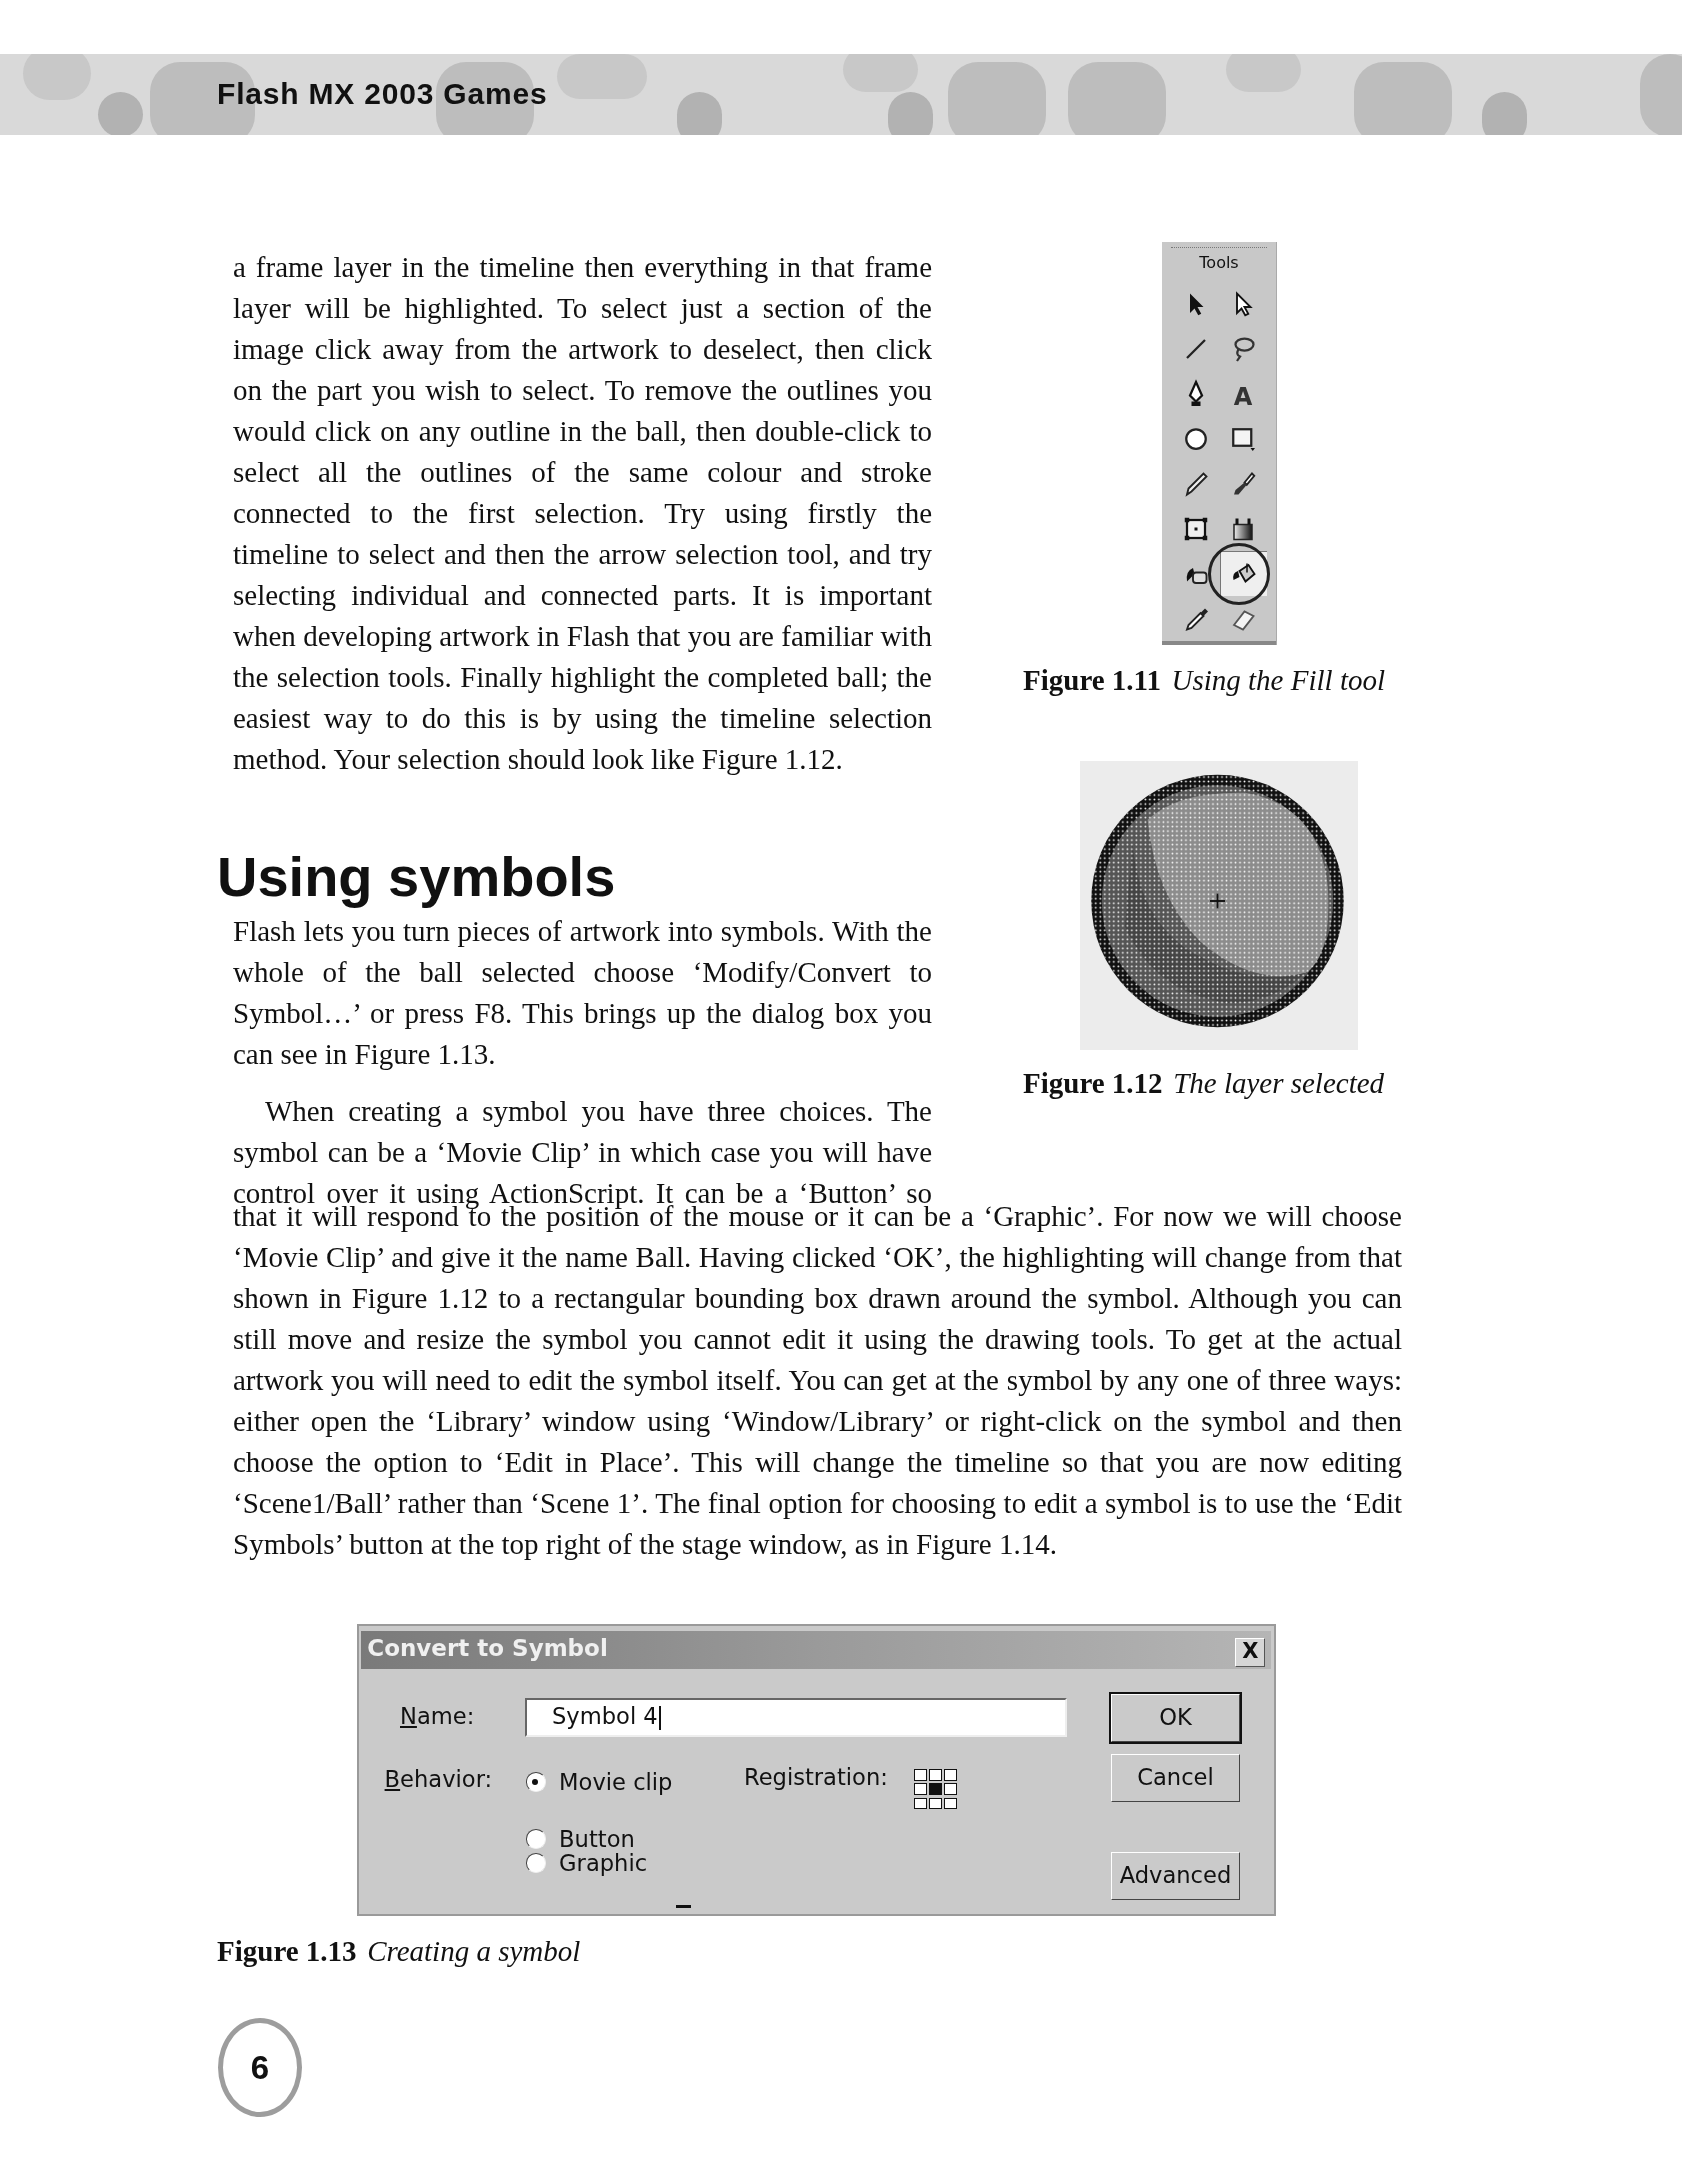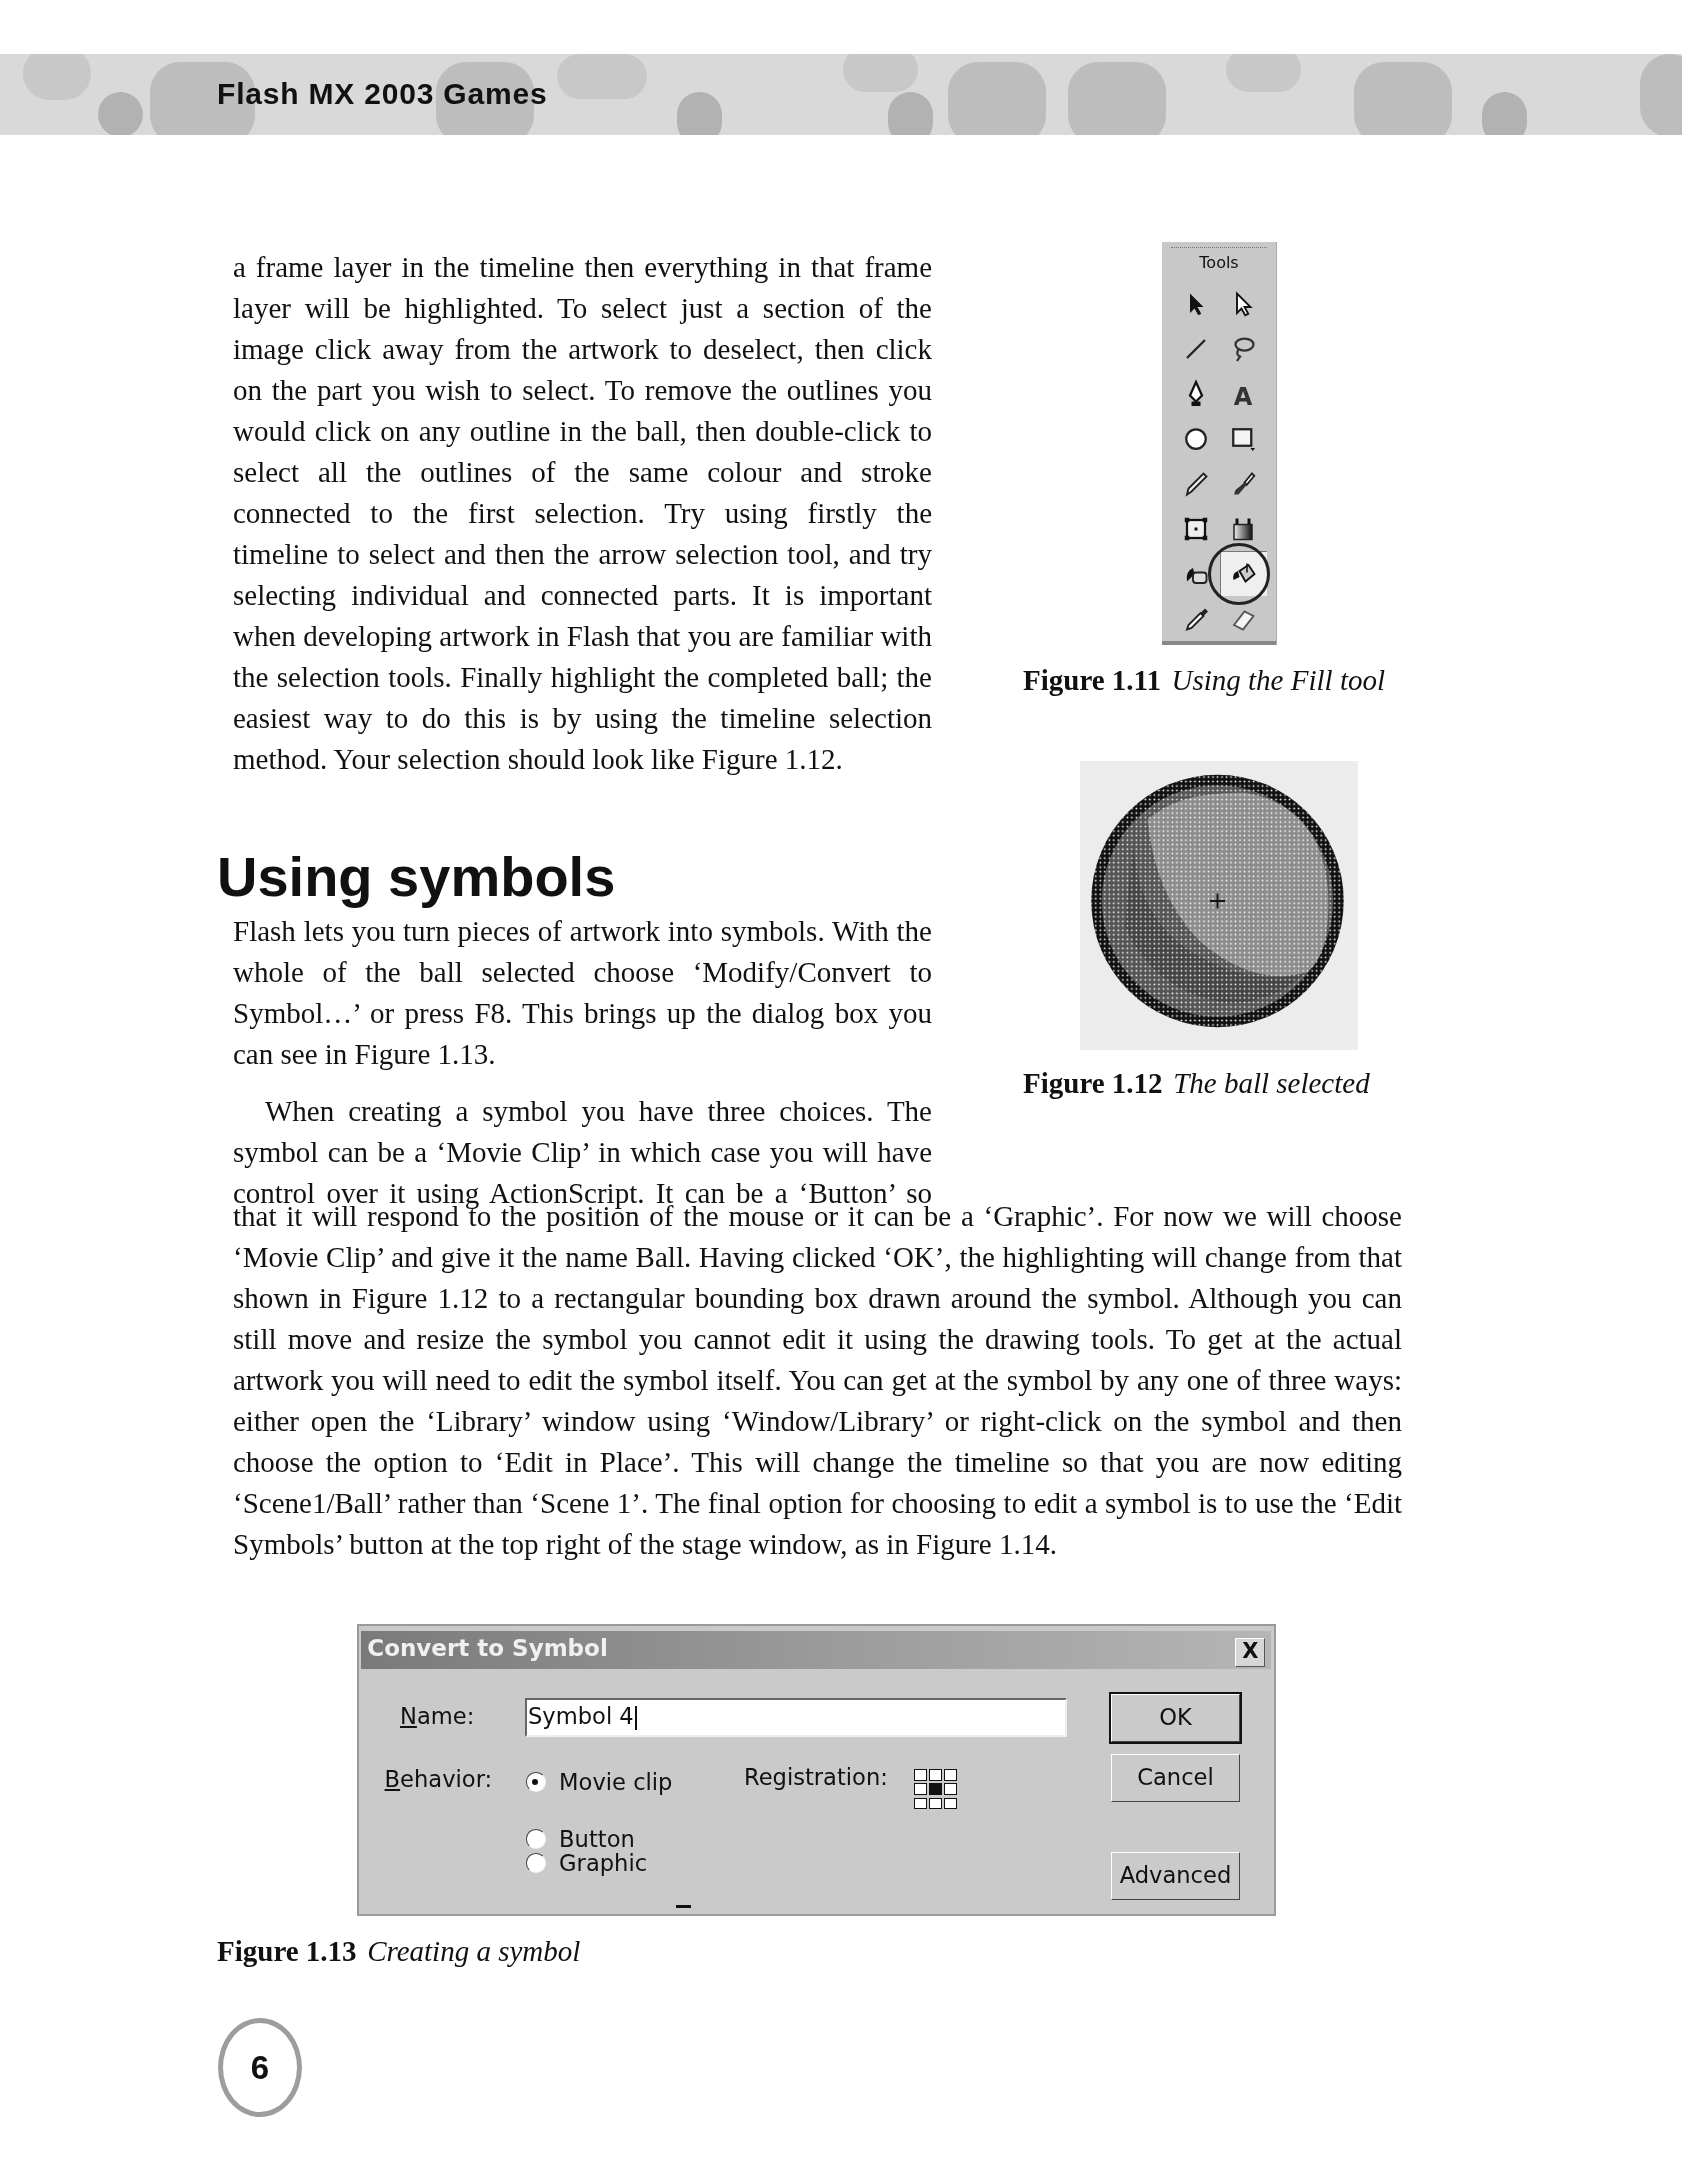--- a/index.html
+++ b/index.html
@@ -40,21 +40,21 @@
   
   .ball-frame { position: absolute; left: 1080px; top: 761px; width: 278px; height: 289px; background: #ececec; }
 
   
   .dialog { position: absolute; left: 357px; top: 1624px; width: 919px; height: 292px; background: #cacaca; border: 2.3px solid #9a9a9a; box-sizing: border-box; }
   .dialog-titlebar { position: absolute; left: 2.3px; top: 4.5px; width: 910px; height: 38px; background: linear-gradient(90deg, #7a7a7a 0%, #9a9a9a 50%, #b5b5b5 100%); }
   .dialog-title { position: absolute; left: 6px; top: 4.5px; font-family: "DejaVu Sans", sans-serif; font-weight: bold; font-size: 23px; color: #f0f0f0; }
   .close-btn { position: absolute; right: 6px; top: 7.5px; width: 30px; height: 29px; background: #d6d6d6; border: 1.5px solid #fff; border-right-color: #555; border-bottom-color: #555; box-sizing: border-box; font-family: "DejaVu Sans", sans-serif; font-size: 21px; font-weight: bold; line-height: 24px; text-align: center; color: #111; }
   .dlg-label { position: absolute; font-family: "DejaVu Sans", sans-serif; font-size: 22.6px; color: #111; }
   .dlg-label u { text-decoration: underline; }
-  .name-input { position: absolute; left: 166px; top: 72px; width: 542px; height: 39px; background: #fff; border: 2.3px solid #666; border-bottom-color: #eee; border-right-color: #eee; box-sizing: border-box; font-family: "DejaVu Sans", sans-serif; font-size: 22.6px; padding: 3px 1px; color: #111; }
+  .name-input { position: absolute; left: 166px; top: 72px; width: 542px; height: 39px; background: #fff; border: 2.3px solid #666; border-bottom-color: #eee; border-right-color: #eee; box-sizing: border-box; font-family: "DejaVu Sans", sans-serif; font-size: 22.6px; padding: 3px 25px; color: #111; }
   .caret { display: inline-block; width: 1.5px; height: 24px; background: #111; vertical-align: middle; margin-left: 1.5px; }
   .radio-row { position: absolute; left: 167px; display: flex; align-items: center; font-family: "DejaVu Sans", sans-serif; font-size: 22.6px; color: #111; }
   .radio { width: 19.6px; height: 19.6px; border-radius: 50%; background: #fff; border: 1.5px solid #444; border-right-color: #eee; border-bottom-color: #eee; box-sizing: border-box; margin-right: 13.5px; position: relative; }
   .radio.checked::after { content: ""; position: absolute; left: 5.3px; top: 5.3px; width: 6px; height: 6px; border-radius: 50%; background: #111; }
   .reg-grid { position: absolute; left: 555px; top: 190px; display: grid; grid-template-columns: repeat(3, 13.5px); grid-auto-rows: 12.8px; gap: 1.5px; }
   .reg-cell { width: 10.5px; height: 9.8px; border: 1.5px solid #111; background: #fff; }
   .reg-cell.on { background: #111; }
   .dlg-btn { position: absolute; left: 752px; width: 129px; height: 48px; background: #cacaca; border: 1.5px solid #fff; border-right-color: #444; border-bottom-color: #444; box-sizing: border-box; font-family: "DejaVu Sans", sans-serif; font-size: 22.6px; text-align: center; line-height: 44px; color: #111; }
   .dlg-btn.default { outline: 2.3px solid #111; outline-offset: -0.8px; }
   .dlg-resize { position: absolute; left: 317px; bottom: 6px; width: 15px; height: 3px; background: #111; }
@@ -220,21 +220,21 @@
     <circle cx="183" cy="186" r="154" fill="#555"></circle>
     <path d="M90 78 Q130 40 220 42 Q320 60 330 170 Q335 260 300 282 Q230 300 160 240 Q100 180 90 78 Z" fill="#8c8c8c"></path>
     <path d="M70 110 Q80 220 160 260 Q230 300 300 282 Q260 320 200 322 Q100 310 60 220 Z" fill="#444"></path>
     <circle cx="183" cy="186" r="168" fill="url(#dots)"></circle>
     <line x1="173" y1="186" x2="193" y2="186" stroke="#111" stroke-width="2.5"></line>
     <line x1="183" y1="176" x2="183" y2="196" stroke="#111" stroke-width="2.5"></line>
   </svg>
 </div>
 
 <div class="caption" style="left:1023px;top:1067px;">
-  <span class="fig-num">Figure 1.12</span><span class="fig-text">The ball selected</span>
+  <span class="fig-num">Figure 1.12</span><span class="fig-text">The layer selected</span>
 </div>
 
 <div class="para full" style="top:1180px;">
   <p>that it will respond to the position of the mouse or it can be a ‘Graphic’. For now we will choose ‘Movie Clip’ and give it the name Ball. Having clicked ‘OK’, the highlighting will change from that shown in Figure 1.12 to a rectangular bounding box drawn around the symbol. Although you can still move and resize the symbol you cannot edit it using the drawing tools. To get at the actual artwork you will need to edit the symbol itself. You can get at the symbol by any one of three ways: either open the ‘Library’ window using ‘Window/Library’ or right-click on the symbol and then choose the option to ‘Edit in Place’. This will change the timeline so that you are now editing ‘Scene1/Ball’ rather than ‘Scene 1’. The final option for choosing to edit a symbol is to use the ‘Edit Symbols’ button at the top right of the stage window, as in Figure 1.14.</p>
 </div>
 
 <div class="dialog">
   <div class="dialog-titlebar">
     <span class="dialog-title">Convert to Symbol</span>
     <div class="close-btn"><span>X</span></div>

